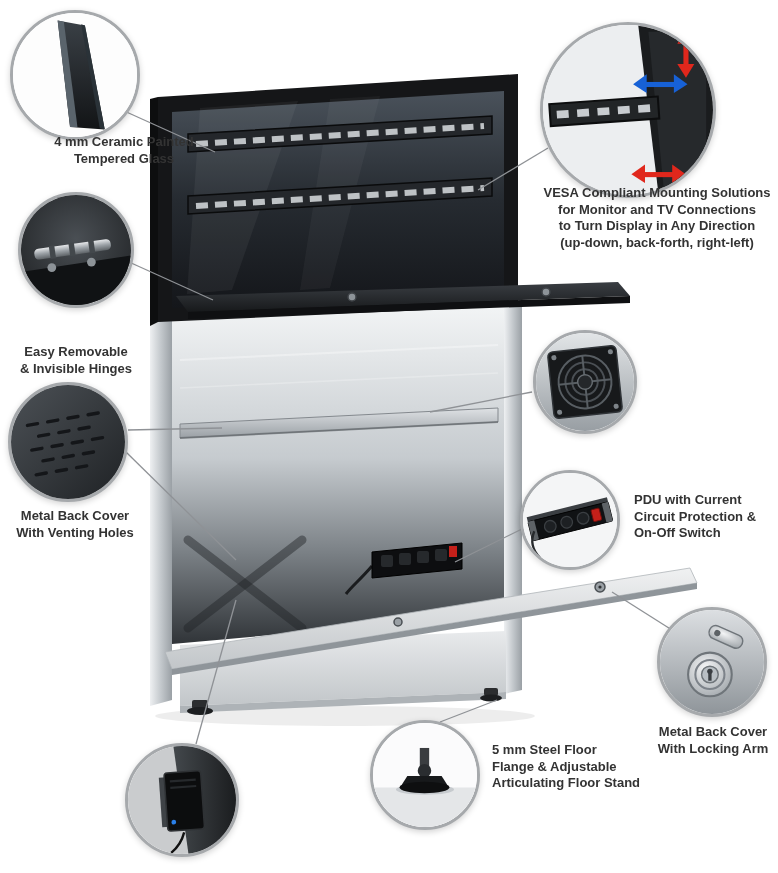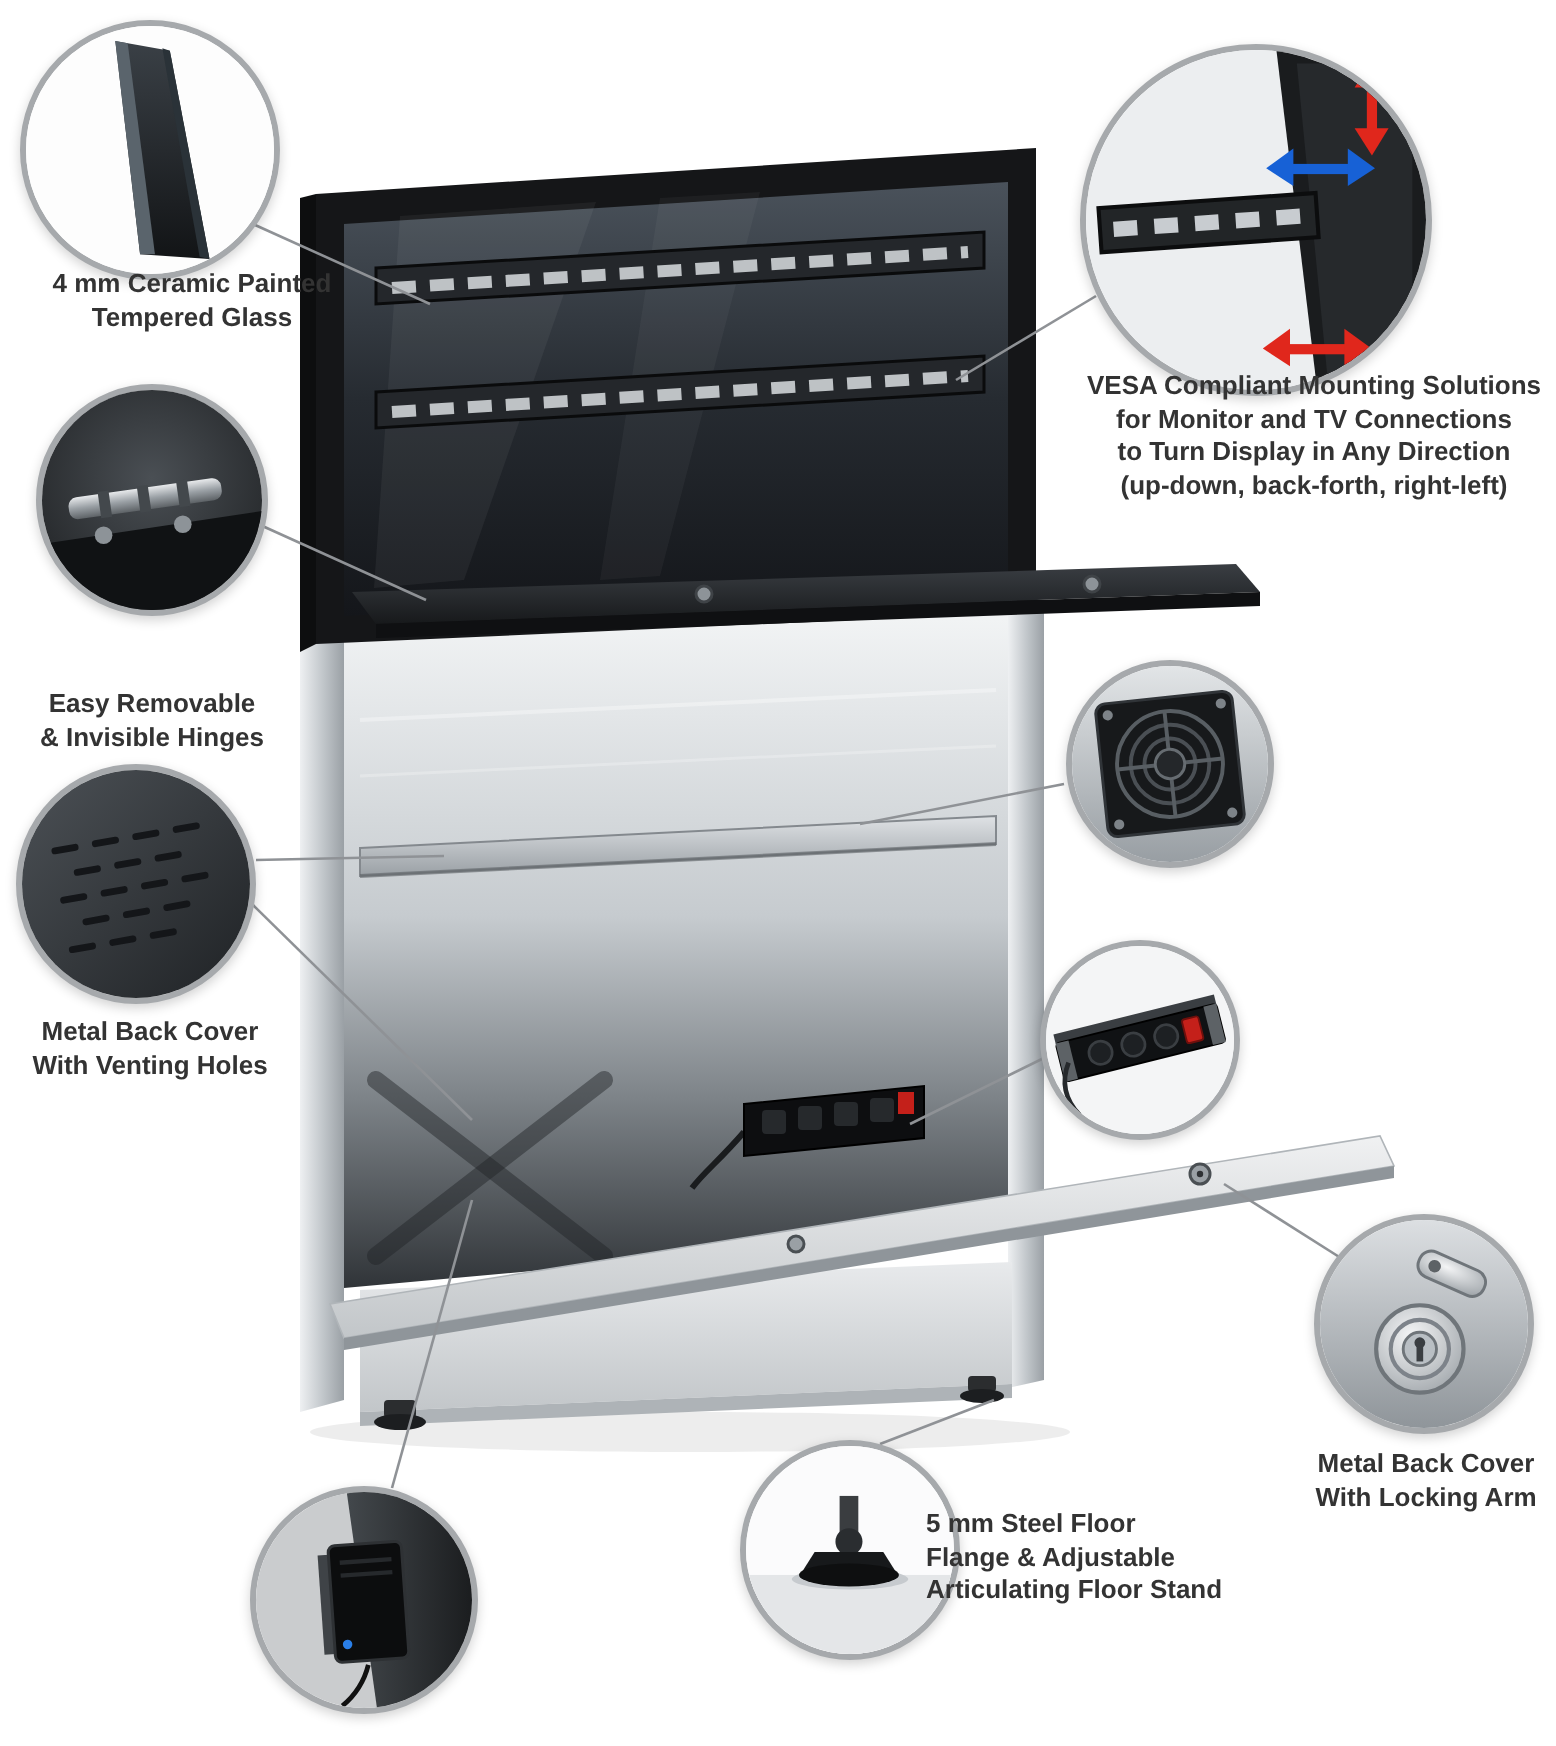--- a/index.html
+++ b/index.html
@@ -16,28 +16,28 @@
   #circle-glass  {left:10px;  top:10px;  width:130px;height:130px;}
   #circle-vesa   {left:540px; top:22px;  width:176px;height:176px;}
   #circle-hinges {left:18px;  top:192px; width:116px;height:116px;}
   #circle-venting{left:8px;   top:382px; width:120px;height:120px;}
   #circle-fan    {left:533px; top:330px; width:104px;height:104px;}
   #circle-pdu    {left:520px; top:470px; width:100px;height:100px;}
   #circle-lock   {left:657px; top:607px; width:110px;height:110px;}
   #circle-floor  {left:370px; top:720px; width:110px;height:110px;}
   #circle-minipc {left:125px; top:743px; width:114px;height:114px;}
   
-  #label-glass  {left:16px;   top:134px; width:160px;}
+  #label-glass  {left:0px;   top:134px; width:160px;padding-left:44px;}
   #label-vesa   {left:528px; top:185px; width:258px;}
   #label-hinges {left:8px;   top:320px; width:136px;margin-top:24px;}
   #label-venting{left:0px;   top:508px; width:150px;}
   #label-fan    {left:642px; top:350px; width:132px;}
   #label-pdu    {left:634px; top:492px; width:144px;}
   #label-lock   {left:650px; top:724px; width:126px;}
-  #label-floor  {left:463px; top:742px; width:162px;margin-top:12px;}
+  #label-floor  {left:492px; top:742px; width:162px;}
   #label-minipc {left:242px; top:770px; width:142px;}
 </style>
 </head>
 <body>
 
 <div id="stage">
 
   <svg class="canvas" viewBox="0 0 778 873">
     <defs>
       <linearGradient id="gGlass" x1="0" y1="0" x2="0" y2="1">
@@ -363,19 +363,22 @@
   <div class="label center" id="label-glass">4 mm Ceramic Painted
 Tempered Glass</div>
   <div class="label center" id="label-vesa">VESA Compliant Mounting Solutions
 for Monitor and TV Connections
 to Turn Display in Any Direction
 (up-down, back-forth, right-left)</div>
   <div class="label center" id="label-hinges">Easy Removable
 &amp; Invisible Hinges</div>
   <div class="label center" id="label-venting">Metal Back Cover
 With Venting Holes</div>
+  <div class="label" id="label-pdu">PDU with Current
+Circuit Protection &amp;
+On-Off Switch</div>
   <div class="label center" id="label-lock">Metal Back Cover
 With Locking Arm</div>
   <div class="label" id="label-floor">5 mm Steel Floor
 Flange &amp; Adjustable
 Articulating Floor Stand</div>
 
 </div>
 
 </body></html>

